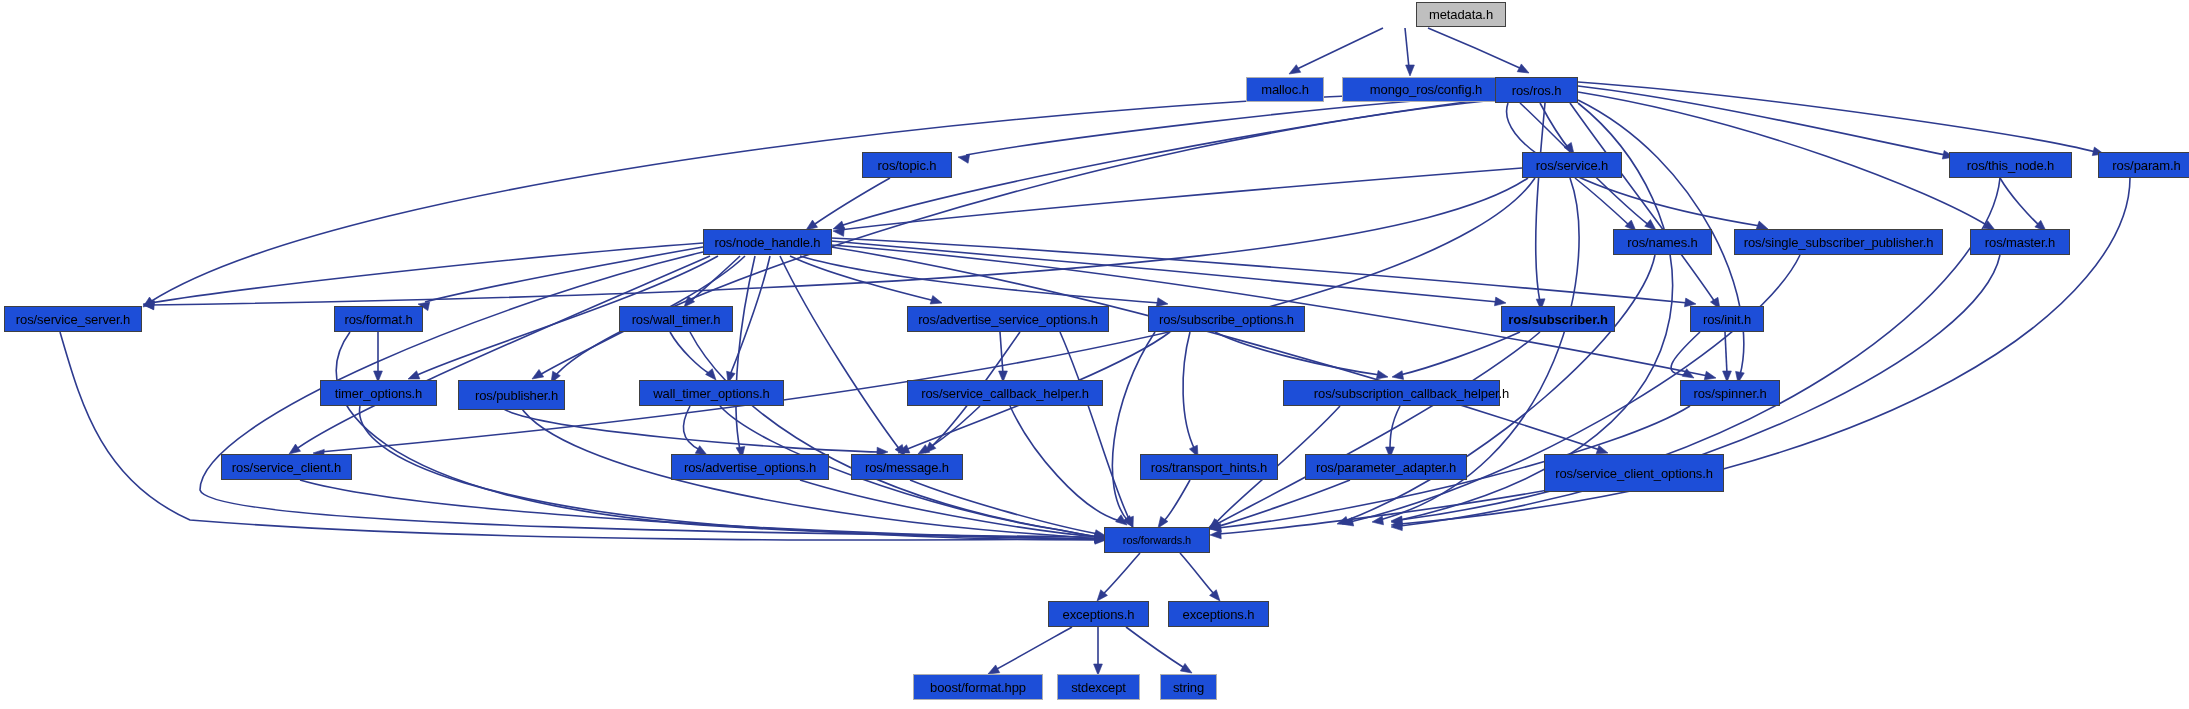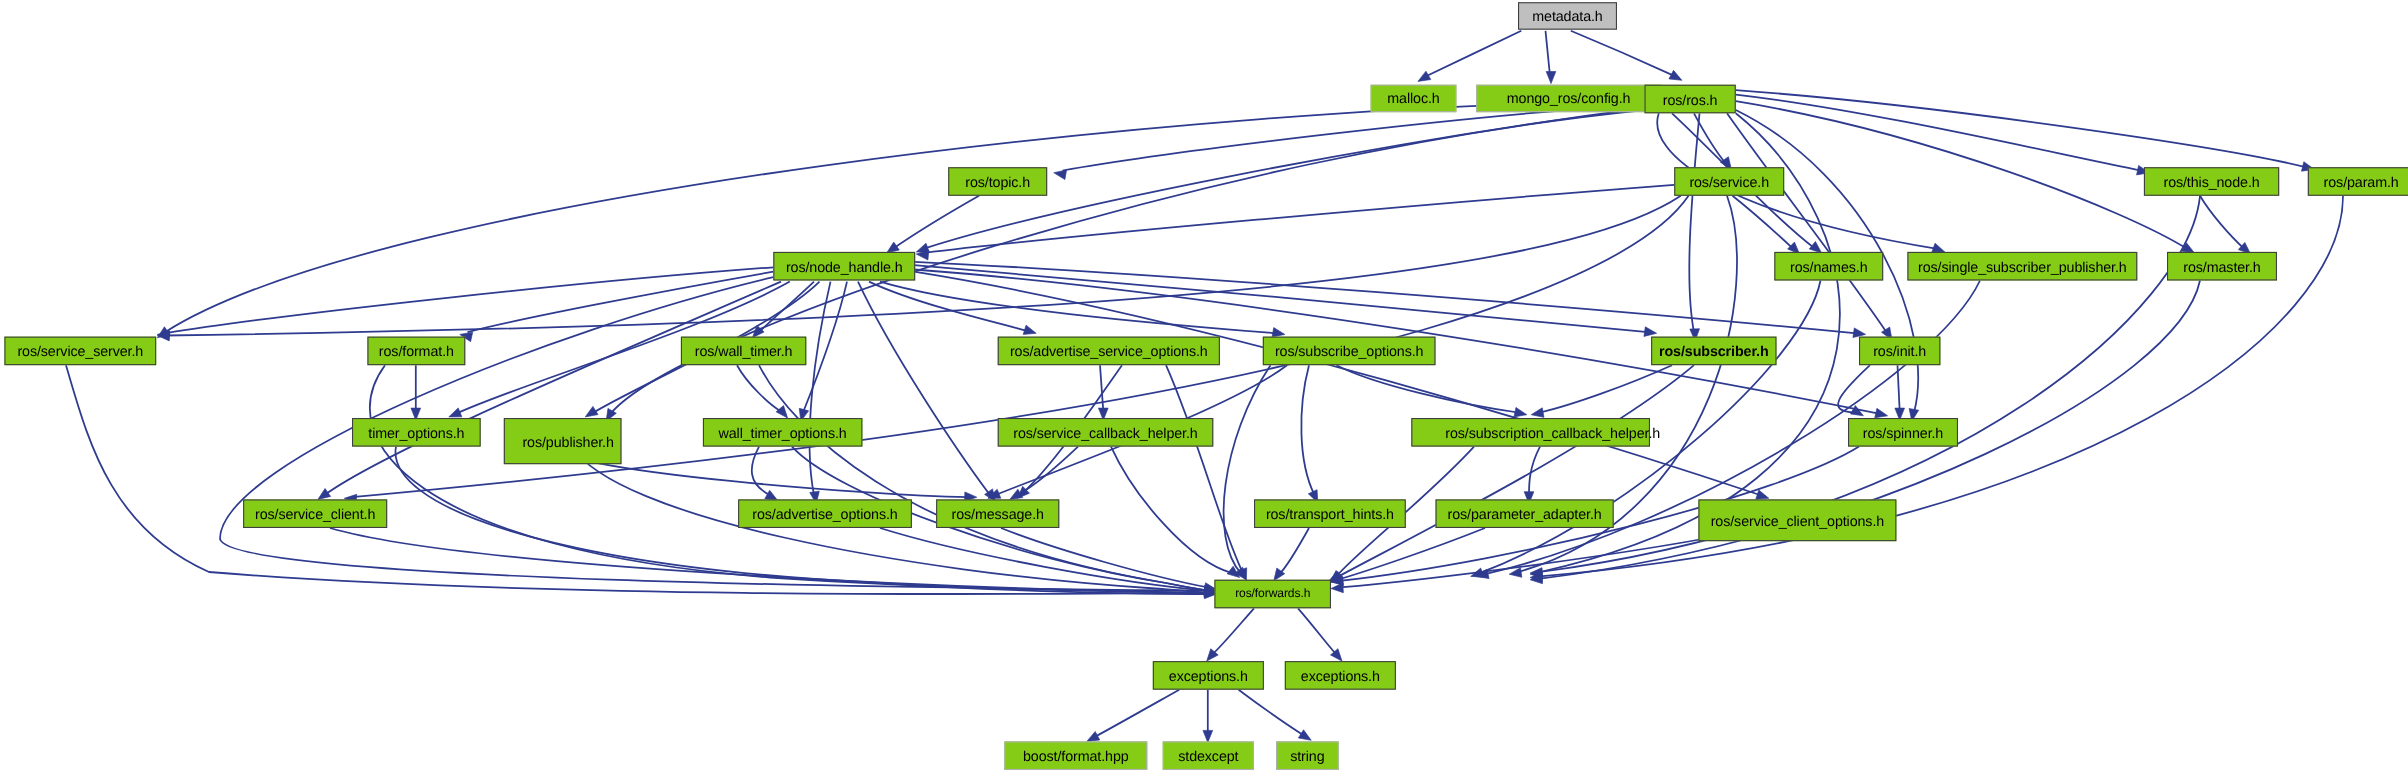--- a/index.html
+++ b/index.html
@@ -31,21 +31,21 @@
     fill: #2e3b8f;
     stroke: #2e3b8f;
     stroke-width: 0.6;
   }
   .node-box {
     position: absolute;
     box-sizing: border-box;
     display: flex;
     align-items: center;
     justify-content: center;
-    background: #84cc16;
+    background: #1d4ed8;
     border: 1px solid #afafaf;
     color: #000000;
     white-space: nowrap;
     letter-spacing: -0.1px;
   }
   .node-box.strong {
     border: 1.5px solid #404040;
   }
   .node-box.root {
     background: #bfbfbf;
@@ -220,21 +220,21 @@
       <path d="M1180,553 C1195,570 1208,588 1215,595" class="edge-path"></path>
       <polygon points="1220,601 1209.5587407437247,595.4017766083119 1216.2999318431716,589.7452456430705" class="edge-head"></polygon>
       <path d="M1072,627 C1040,645 1010,662 995,670" class="edge-path"></path>
       <polygon points="988,674 995.6467486451902,664.9508434007759 999.7780983977061,672.7207822179345" class="edge-head"></polygon>
       <path d="M1098,627 L1098,667" class="edge-path"></path>
       <polygon points="1098,675 1093.6,664 1102.4,664" class="edge-head"></polygon>
       <path d="M1126,627 C1150,645 1175,662 1186,669" class="edge-path"></path>
       <polygon points="1192,673 1180.339826179653,670.9022997165231 1185.0031157049054,663.4394764703464" class="edge-head"></polygon>
     </svg>
   <div id="nodes-layer">
-      <div class="node-box root" style="left: 1380px; top: 2px; width: 90px; height: 25px;">
+      <div class="node-box root" style="left: 1416px; top: 2px; width: 90px; height: 25px;">
         <span class="node-label" style="font-size: 13px;">metadata.h</span>
       </div>
       <div class="node-box light" style="left: 1246px; top: 77px; width: 78px; height: 25px;">
         <span class="node-label" style="font-size: 13px;">malloc.h</span>
       </div>
       <div class="node-box light" style="left: 1342px; top: 77px; width: 168px; height: 25px;">
         <span class="node-label" style="font-size: 13px;">mongo_ros/config.h</span>
       </div>
       <div class="node-box strong" style="left: 1495px; top: 77px; width: 83px; height: 26px;">
         <span class="node-label" style="font-size: 13px;">ros/ros.h</span>
@@ -280,21 +280,21 @@
       </div>
       <div class="node-box strong" style="left: 1501px; top: 306px; width: 114px; height: 26px; font-weight: bold;">
         <span class="node-label" style="font-size: 13px;">ros/subscriber.h</span>
       </div>
       <div class="node-box strong" style="left: 1690px; top: 306px; width: 74px; height: 26px;">
         <span class="node-label" style="font-size: 13px;">ros/init.h</span>
       </div>
       <div class="node-box strong" style="left: 320px; top: 380px; width: 117px; height: 26px;">
         <span class="node-label" style="font-size: 13px;">timer_options.h</span>
       </div>
-      <div class="node-box strong" style="left: 458px; top: 380px; width: 107px; height: 42px; padding-left: 10px;">
+      <div class="node-box strong" style="left: 458px; top: 380px; width: 107px; height: 30px; padding-left: 10px;">
         <span class="node-label" style="font-size: 13px;">ros/publisher.h</span>
       </div>
       <div class="node-box strong" style="left: 639px; top: 380px; width: 145px; height: 26px;">
         <span class="node-label" style="font-size: 13px;">wall_timer_options.h</span>
       </div>
       <div class="node-box strong" style="left: 907px; top: 380px; width: 196px; height: 26px;">
         <span class="node-label" style="font-size: 13px;">ros/service_callback_helper.h</span>
       </div>
       <div class="node-box strong" style="left: 1283px; top: 380px; width: 217px; height: 26px;">
         <span class="node-label" style="font-size: 13px; margin-left: 40px;">ros/subscription_callback_helper.h</span>

